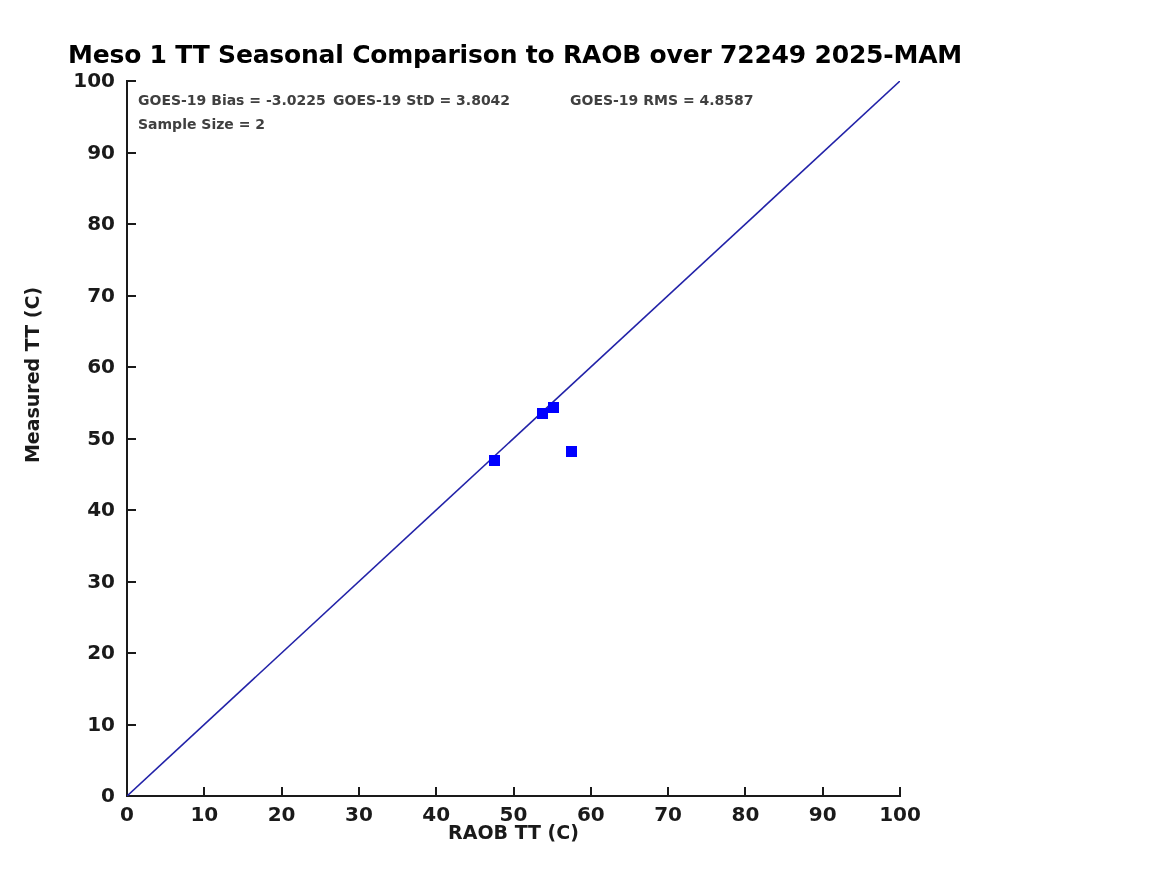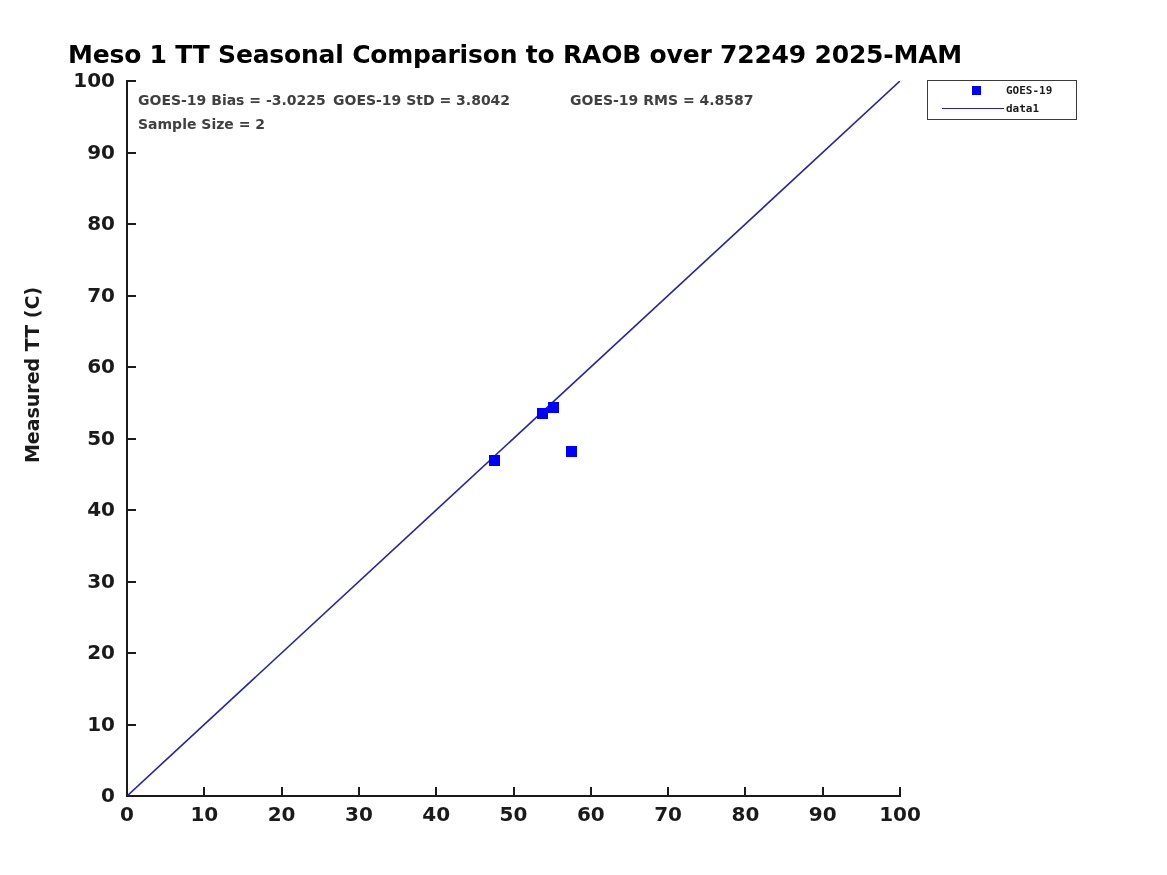--- a/index.html
+++ b/index.html
@@ -233,43 +233,34 @@
       <div class="tick-x" style="left: 667.1px; top: 771px;"></div>
       <div class="ticklabel-x" style="left: 633.1px; top: 786px;">70</div>
       <div class="tick-x" style="left: 744.4px; top: 771px;"></div>
       <div class="ticklabel-x" style="left: 710.4px; top: 786px;">80</div>
       <div class="tick-x" style="left: 821.7px; top: 771px;"></div>
       <div class="ticklabel-x" style="left: 787.7px; top: 786px;">90</div>
       <div class="tick-x" style="left: 899px; top: 771px;"></div>
       <div class="ticklabel-x" style="left: 865px; top: 786px;">100</div>
     </div>
 
+  <div id="xlabel">RAOB TT (C)</div>
   <div id="ylabel">Measured TT (C)</div>
 
   <div class="stat-text" id="stat-bias">GOES-19 Bias = -3.0225</div>
   <div class="stat-text" id="stat-std">GOES-19 StD = 3.8042</div>
   <div class="stat-text" id="stat-rms">GOES-19 RMS = 4.8587</div>
   <div class="stat-text" id="stat-n">Sample Size = 2</div>
 
   <div id="plot-area">
     <svg id="refline-svg" viewBox="0 0 773 715" preserveAspectRatio="none">
       <line id="refline" x1="0" y1="715" x2="773" y2="0" stroke="#2222a8" stroke-width="1.6"></line>
     </svg>
     <div id="points-layer">
         <div class="datapoint" style="left: 362.448px; top: 374.165px; background: rgb(0, 0, 255);"></div>
         <div class="datapoint" style="left: 410.374px; top: 326.975px; background: rgb(0, 0, 255);"></div>
         <div class="datapoint" style="left: 421.196px; top: 321.255px; background: rgb(0, 0, 255);"></div>
         <div class="datapoint" style="left: 438.975px; top: 364.87px; background: rgb(0, 0, 255);"></div>
       </div>
   </div>
 
-  <div id="legend-box">
-    <div class="legend-row" id="legend-row-0">
-      <div id="legend-marker" style="background: rgb(0, 0, 255);"></div>
-      <div class="legend-label">GOES-19</div>
-    </div>
-    <div class="legend-row" id="legend-row-1">
-      <div id="legend-line" style="background: rgb(34, 34, 168);"></div>
-      <div class="legend-label">data1</div>
-    </div>
-  </div>
 
 </div>
 
 </body></html>

